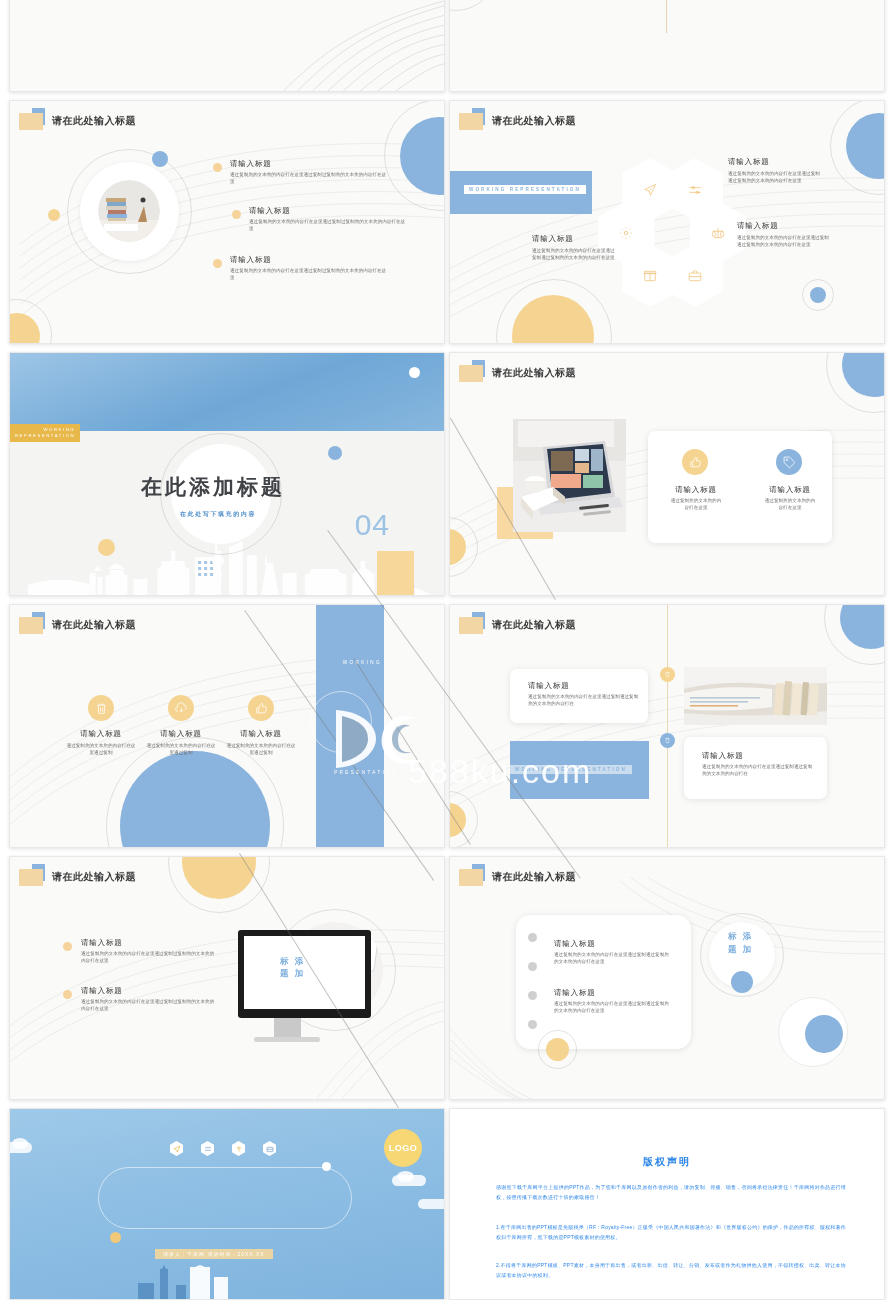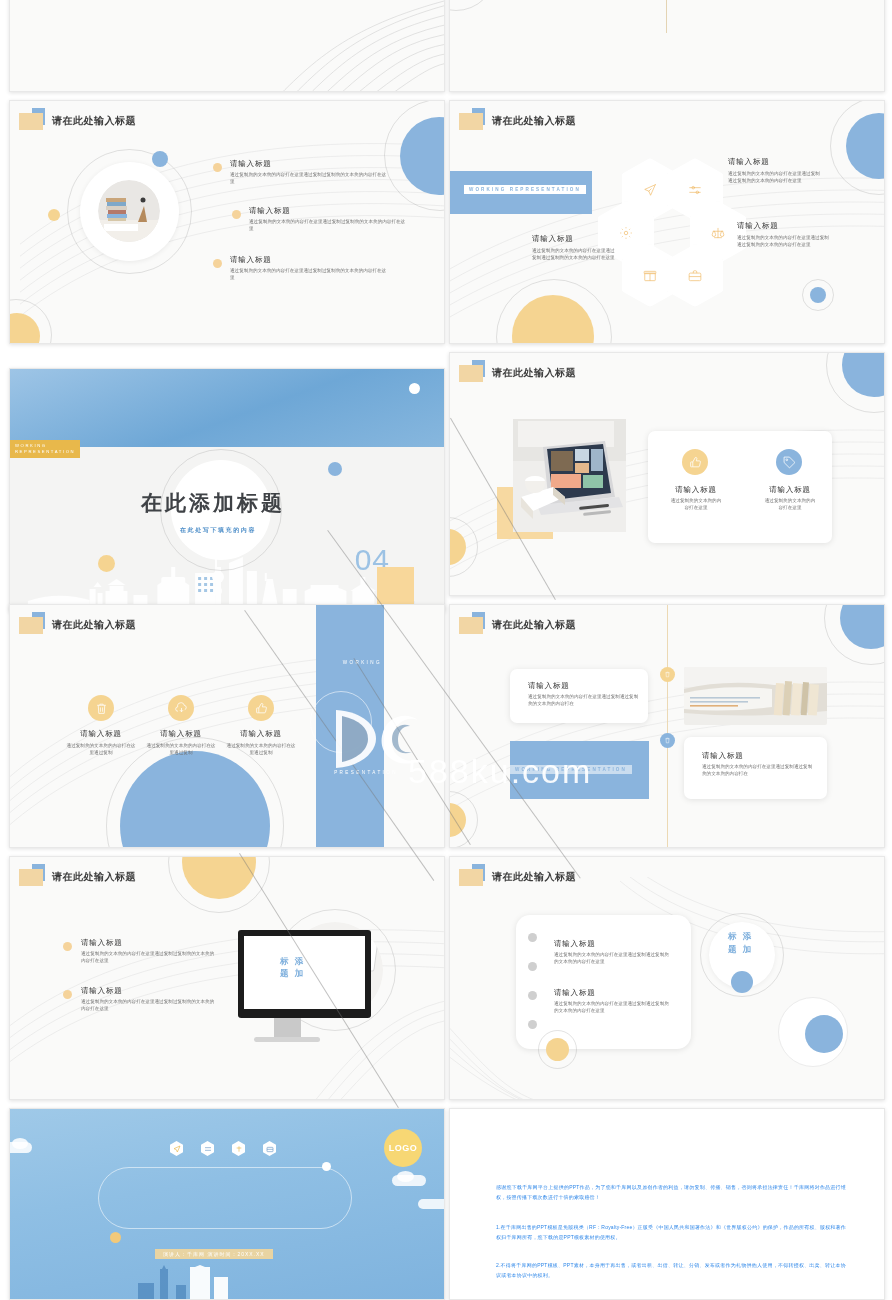--- a/index.html
+++ b/index.html
@@ -73,21 +73,21 @@
   
   .sky { position:absolute; left:0; top:0; right:0; height:78px;
          background:linear-gradient(160deg,#9ec5e6 0%, #6ea7d6 55%, #87b7de 100%); }
   .skyline { position:absolute; left:0; bottom:0; width:100%; height:56px; }
   .wr-tag { position:absolute; background:#e8b84b; color:#fff; font-size:4.2px;
             letter-spacing:1.6px; padding:3px 5px; line-height:1.45; }
   .big-title { position:absolute; font-size:21px; font-weight:bold; color:#3f4246;
                letter-spacing:3px; white-space:nowrap; }
   .sub-title { position:absolute; font-size:6px; font-weight:bold; color:#4f8fc9;
                letter-spacing:1.6px; white-space:nowrap; }
-  .num-04 { position:absolute; font-size:30px; color:#9cc2e4; letter-spacing:1px;margin-top:19px; }
+  .num-04 { position:absolute; font-size:30px; color:#9cc2e4; letter-spacing:1px; }
 
   
   .thanks-bg { position:absolute; inset:0;
        background:linear-gradient(170deg,#9fc9e8 0%,#8fbfe4 40%,#7fb3de 100%); }
   .pill { position:absolute; background:#fff; border-radius:40px;
           display:flex; align-items:center; justify-content:center;
           box-shadow:0 2px 8px rgba(0,0,0,.10); }
   .pill-text { font-size:22px; font-weight:bold; letter-spacing:2px; }
   .pill-ring { position:absolute; border:1px solid rgba(255,255,255,.55); border-radius:44px; }
   .logo-circle { position:absolute; border-radius:50%; background:#f7d774;
@@ -289,21 +289,21 @@
         <div class="h-sm">请输入标题</div>
         <div class="p-sm" style="width:85px;margin-top:3px;">通过复制您的文本您的内容打在这里通过复制通过复制您的文本您的内容打在这里</div>
       </div>
       <div style="position:absolute;left:287px;top:120px;">
         <div class="h-sm">请输入标题</div>
         <div class="p-sm" style="width:92px;margin-top:3px;">通过复制您的文本您的内容打在这里通过复制通过复制您的文本您的内容打在这里</div>
       </div>
     </div>
   </div>
 
-  <div class="slide" style="left:9px;top:368px;width:436px;height:244px;background:#f4f4f3;">
+  <div class="slide" style="left:9px;top:352px;width:436px;height:244px;background:#f4f4f3;text-align:right;">
     <div class="sl-inner">
       <div style="position:absolute;inset:0;background:#f4f4f3;"></div>
       <div class="sky"></div>
       <div class="dot" style="right:24px;top:14px;width:11px;height:11px;background:#fff;"></div>
       <svg class="skyline" viewBox="0 0 436 56" preserveAspectRatio="none">
         <g fill="#ffffff" opacity="0.92">
           <path d="M18,56 L18,46 Q48,36 80,45 L80,56 Z"></path>
           <rect x="80" y="34" width="6" height="22"></rect>
             <rect x="88" y="38" width="5" height="18"></rect>
           <path d="M84,32 l4,-5 l4,5 z"></path>
@@ -734,20 +734,21 @@
           <rect x="180" y="2" width="20" height="32"></rect>
           <rect x="204" y="12" width="14" height="22"></rect>
           <path d="M190,0 l10,4 l-20,0 z"></path>
         </g>
       </svg>
     </div>
   </div>
 
   <div class="slide" style="left:449px;top:1108px;width:436px;height:192px;background:#ffffff;">
     <div class="sl-inner" style="background:#fff;">
+      <div class="cp-title" style="top:46px;">版权声明</div>
       <div class="cp-p" style="left:46px;right:40px;top:74px;width:350px;text-align:justify;">感谢您下载千库网平台上提供的PPT作品，为了您和千库网以及原创作者的利益，请勿复制、传播、销售，否则将承担法律责任！千库网将对作品进行维权，按照传播下载次数进行十倍的索取赔偿！</div>
       <div class="cp-p" style="left:46px;right:40px;top:114px;width:350px;text-align:justify;">1.在千库网出售的PPT模板是免版税类（RF：Royalty-Free）正版受《中国人民共和国著作法》和《世界版权公约》的保护，作品的所有权、版权和著作权归千库网所有，您下载的是PPT模板素材的使用权。</div>
       <div class="cp-p" style="left:46px;right:40px;top:152px;width:350px;text-align:justify;">2.不得将千库网的PPT模板、PPT素材，本身用于再出售，或者出租、出借、转让、分销、发布或者作为礼物供他人使用，不得转授权、出卖、转让本协议或者本协议中的权利。</div>
     </div>
   </div>
 
   <div id="watermark">
     <div class="wm-diag" style="left:328px;top:530px;width:430px;transform:rotate(54deg);"></div>
     <div class="wm-diag" style="left:245px;top:610px;width:330px;transform:rotate(55deg);"></div>
     <div class="wm-diag" style="left:470px;top:845px;width:220px;transform:rotate(-122deg);"></div>

